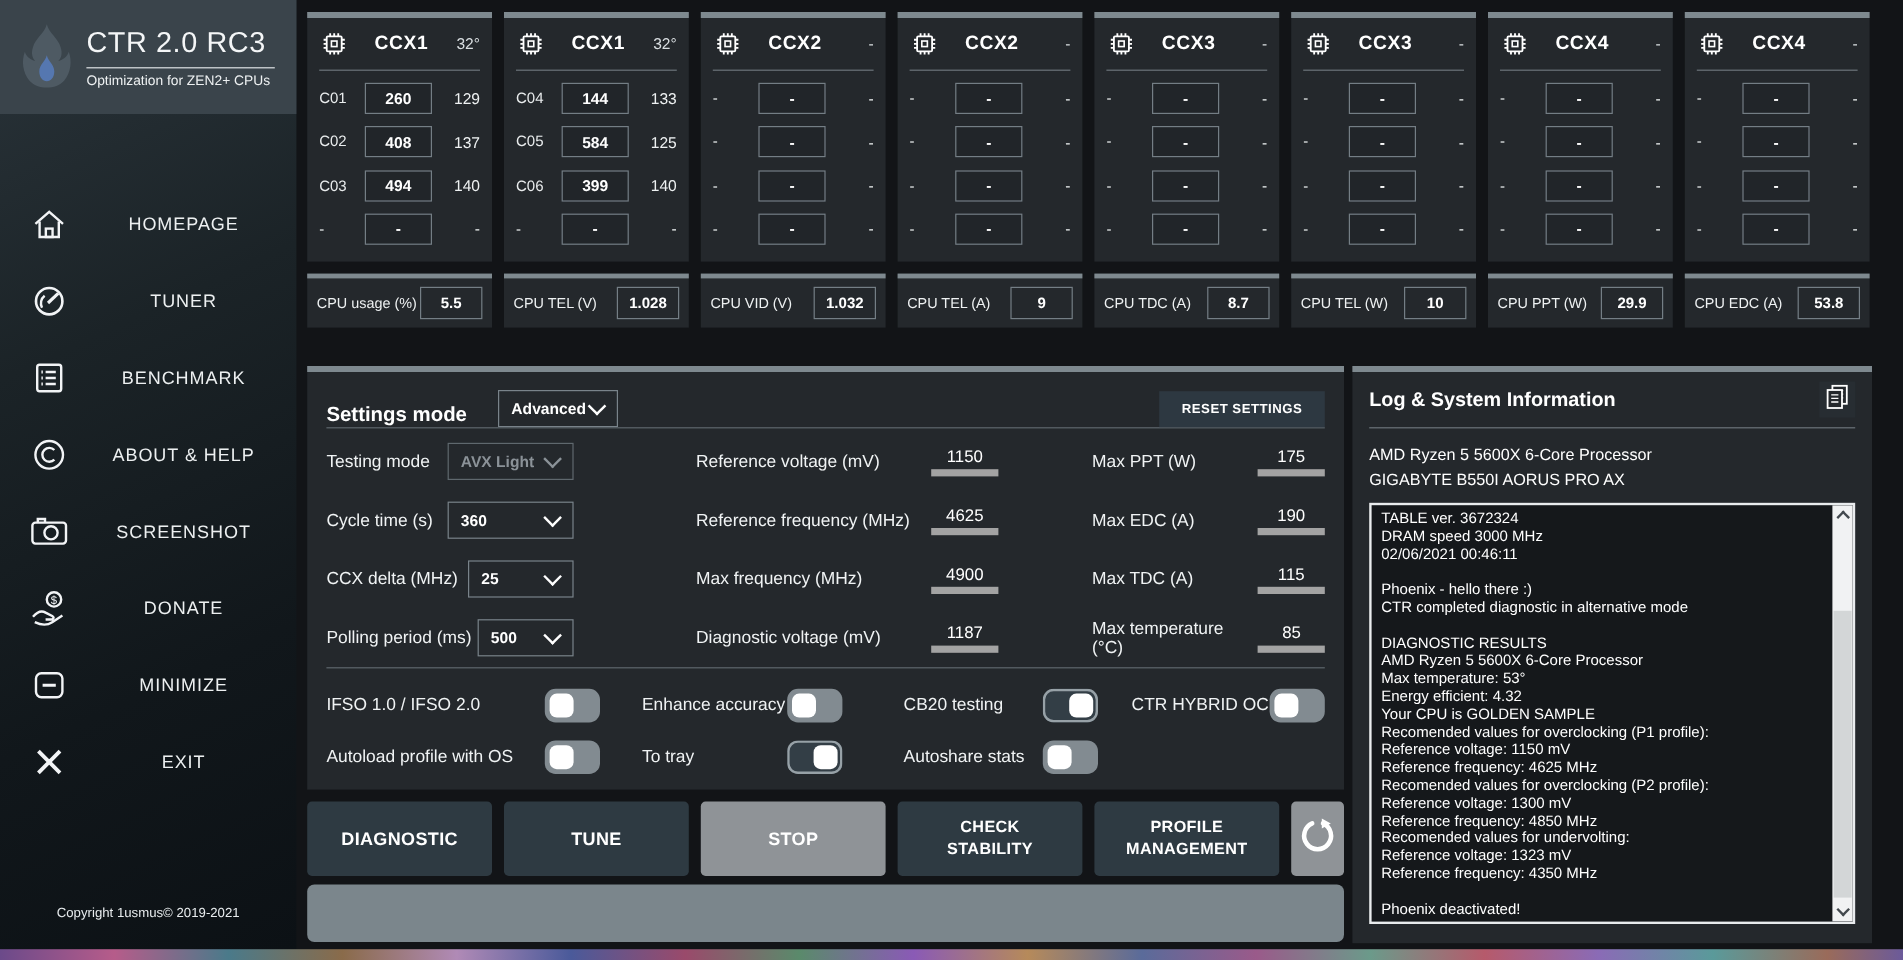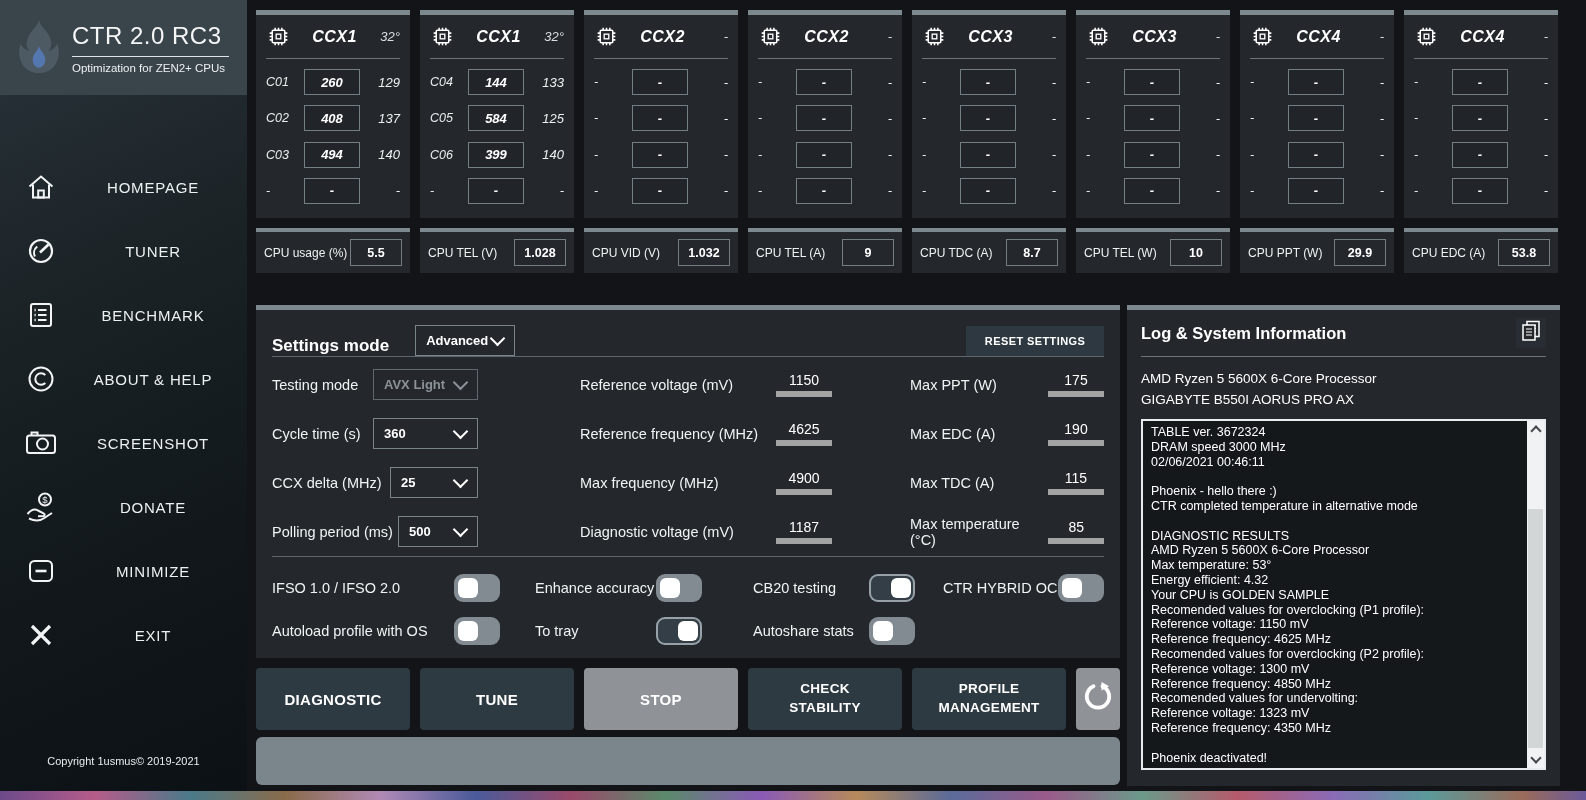--- a/index.html
+++ b/index.html
@@ -21,21 +21,21 @@
   .sb-menu{position:absolute;top:155px;left:0;right:0;}
   .sb-item{height:64px;display:flex;align-items:center;cursor:pointer;}
   .sb-icon{width:36px;margin-left:23px;display:flex;justify-content:center;}
   .sb-label{flex:1;text-align:center;font-size:15px;letter-spacing:.8px;color:#edf0f1;}
   .sb-copy{position:absolute;bottom:24px;width:100%;text-align:center;font-size:11px;color:#e8ecee;}
   
   .main{position:absolute;left:247px;top:0;right:0;height:791px;}
   .strip{height:5px;background:#7e898f;}
   
   .ccx-row{position:absolute;left:9px;top:10px;display:flex;gap:10px;}
-  .ccx-panel{width:154px;height:208px;background:#24282c;display:flex;flex-direction:column;font-style:italic;}
+  .ccx-panel{width:154px;height:208px;background:#24282c;display:flex;flex-direction:column;}
   .ccx-head{display:flex;align-items:center;padding:0 10px;height:43px;}
   .chip-ic{display:flex;}
   .ccx-title{flex:1;text-align:center;font-weight:bold;font-size:16px;letter-spacing:.5px;}
   .ccx-temp{min-width:22px;text-align:right;font-size:13px;color:#d9dee1;}
   .ccx-sep{height:1px;background:#6b747a;margin:0 10px;}
   .ccx-rows{flex:1;display:flex;flex-direction:column;justify-content:space-around;padding:5px 0 9px;}
   .ccx-r{display:flex;align-items:center;padding:0 10px;}
   .ccx-core{width:30px;font-size:12.5px;color:#e9eced;}
   .ccx-box{width:54px;height:24px;border:1px solid #747e85;background:#212529;display:flex;
     align-items:center;justify-content:center;font-weight:bold;font-size:13px;margin-left:8px;}
@@ -734,21 +734,21 @@
       <div>AMD Ryzen 5 5600X 6-Core Processor</div>
       <div>GIGABYTE B550I AORUS PRO AX</div>
     </div>
     <div class="log-box">
       <div class="log-text" id="log-text">
           <div class="log-line">TABLE ver. 3672324</div>
           <div class="log-line">DRAM speed 3000 MHz</div>
           <div class="log-line">02/06/2021 00:46:11</div>
           <div class="log-line">&nbsp;</div>
           <div class="log-line">Phoenix - hello there :)</div>
-          <div class="log-line">CTR completed temperature in alternative mode</div>
+          <div class="log-line">CTR completed diagnostic in alternative mode</div>
           <div class="log-line">&nbsp;</div>
           <div class="log-line">DIAGNOSTIC RESULTS</div>
           <div class="log-line">AMD Ryzen 5 5600X 6-Core Processor</div>
           <div class="log-line">Max temperature: 53°</div>
           <div class="log-line">Energy efficient: 4.32</div>
           <div class="log-line">Your CPU is GOLDEN SAMPLE</div>
           <div class="log-line">Recomended values for overclocking (P1 profile):</div>
           <div class="log-line">Reference voltage: 1150 mV</div>
           <div class="log-line">Reference frequency: 4625 MHz</div>
           <div class="log-line">Recomended values for overclocking (P2 profile):</div>

